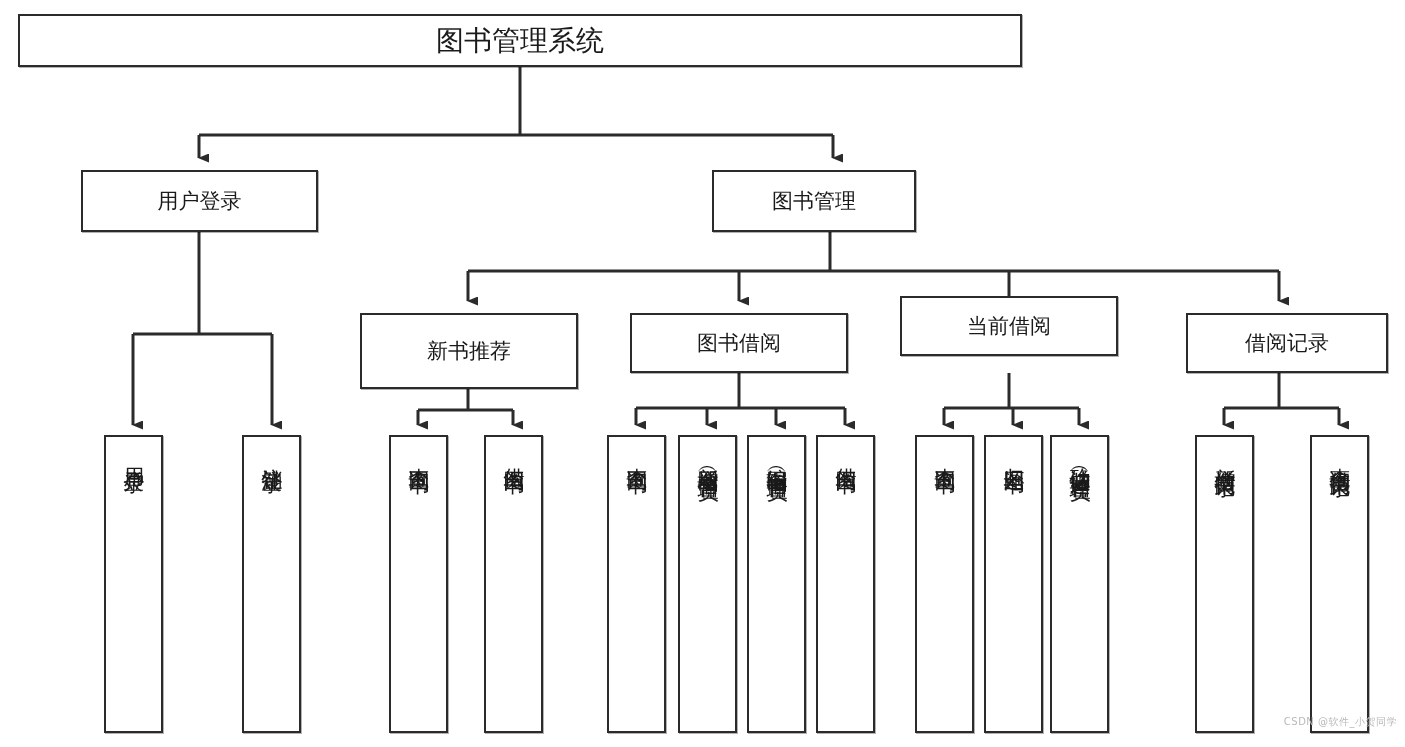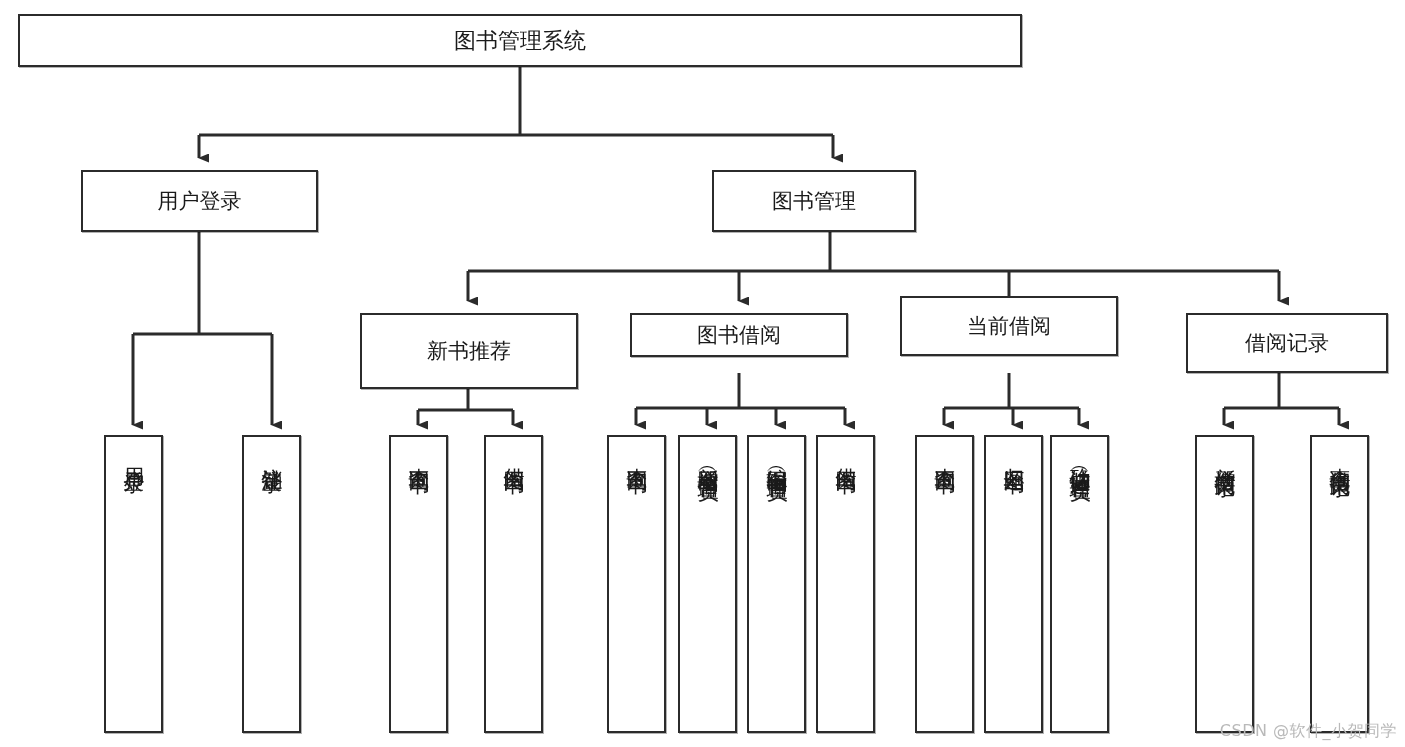--- a/index.html
+++ b/index.html
@@ -36,39 +36,39 @@
   .node .label {
     color: #1a1a1a;
     text-align: center;
     line-height: 1.18;
     white-space: nowrap;
   }
   .node.horiz .label {
     font-size: 21px;
   }
   .node.root .label {
-    font-size: 22px;
+    font-size: 28px;
   }
   .node.vert {
     align-items: flex-start;
     padding-top: 14px;
   }
   .node.vert .label {
     writing-mode: vertical-rl;
     text-orientation: upright;
     font-size: 21px;
     letter-spacing: 2px;
     line-height: 1.1;
     white-space: normal;
   }
   #watermark {
     position: absolute;
     right: 8px;
-    bottom: 5px;
-    font-size: 16px;
+    bottom: 18px;
+    font-size: 10px;
     color: #b9b9b9;
     letter-spacing: 0.5px;
     white-space: nowrap;
   }
 </style>
 </head>
 <body>
 
 <div id="canvas">
 
@@ -129,21 +129,21 @@
   <div class="node horiz" style="left:81px; top:170px; width:237px; height:62px;">
     <span class="label">用户登录</span>
   </div>
   <div class="node horiz" style="left:712px; top:170px; width:204px; height:62px;">
     <span class="label">图书管理</span>
   </div>
 
   <div class="node horiz" style="left:360px; top:313px; width:218px; height:76px;">
     <span class="label">新书推荐</span>
   </div>
-  <div class="node horiz" style="left:630px; top:313px; width:218px; height:44px;">
+  <div class="node horiz" style="left:630px; top:313px; width:218px; height:60px;">
     <span class="label">图书借阅</span>
   </div>
   <div class="node horiz" style="left:900px; top:296px; width:218px; height:60px;">
     <span class="label">当前借阅</span>
   </div>
   <div class="node horiz" style="left:1186px; top:313px; width:202px; height:60px;">
     <span class="label">借阅记录</span>
   </div>
 
   <div class="node vert" style="left:104px; top:435px; width:59px; height:298px;">

